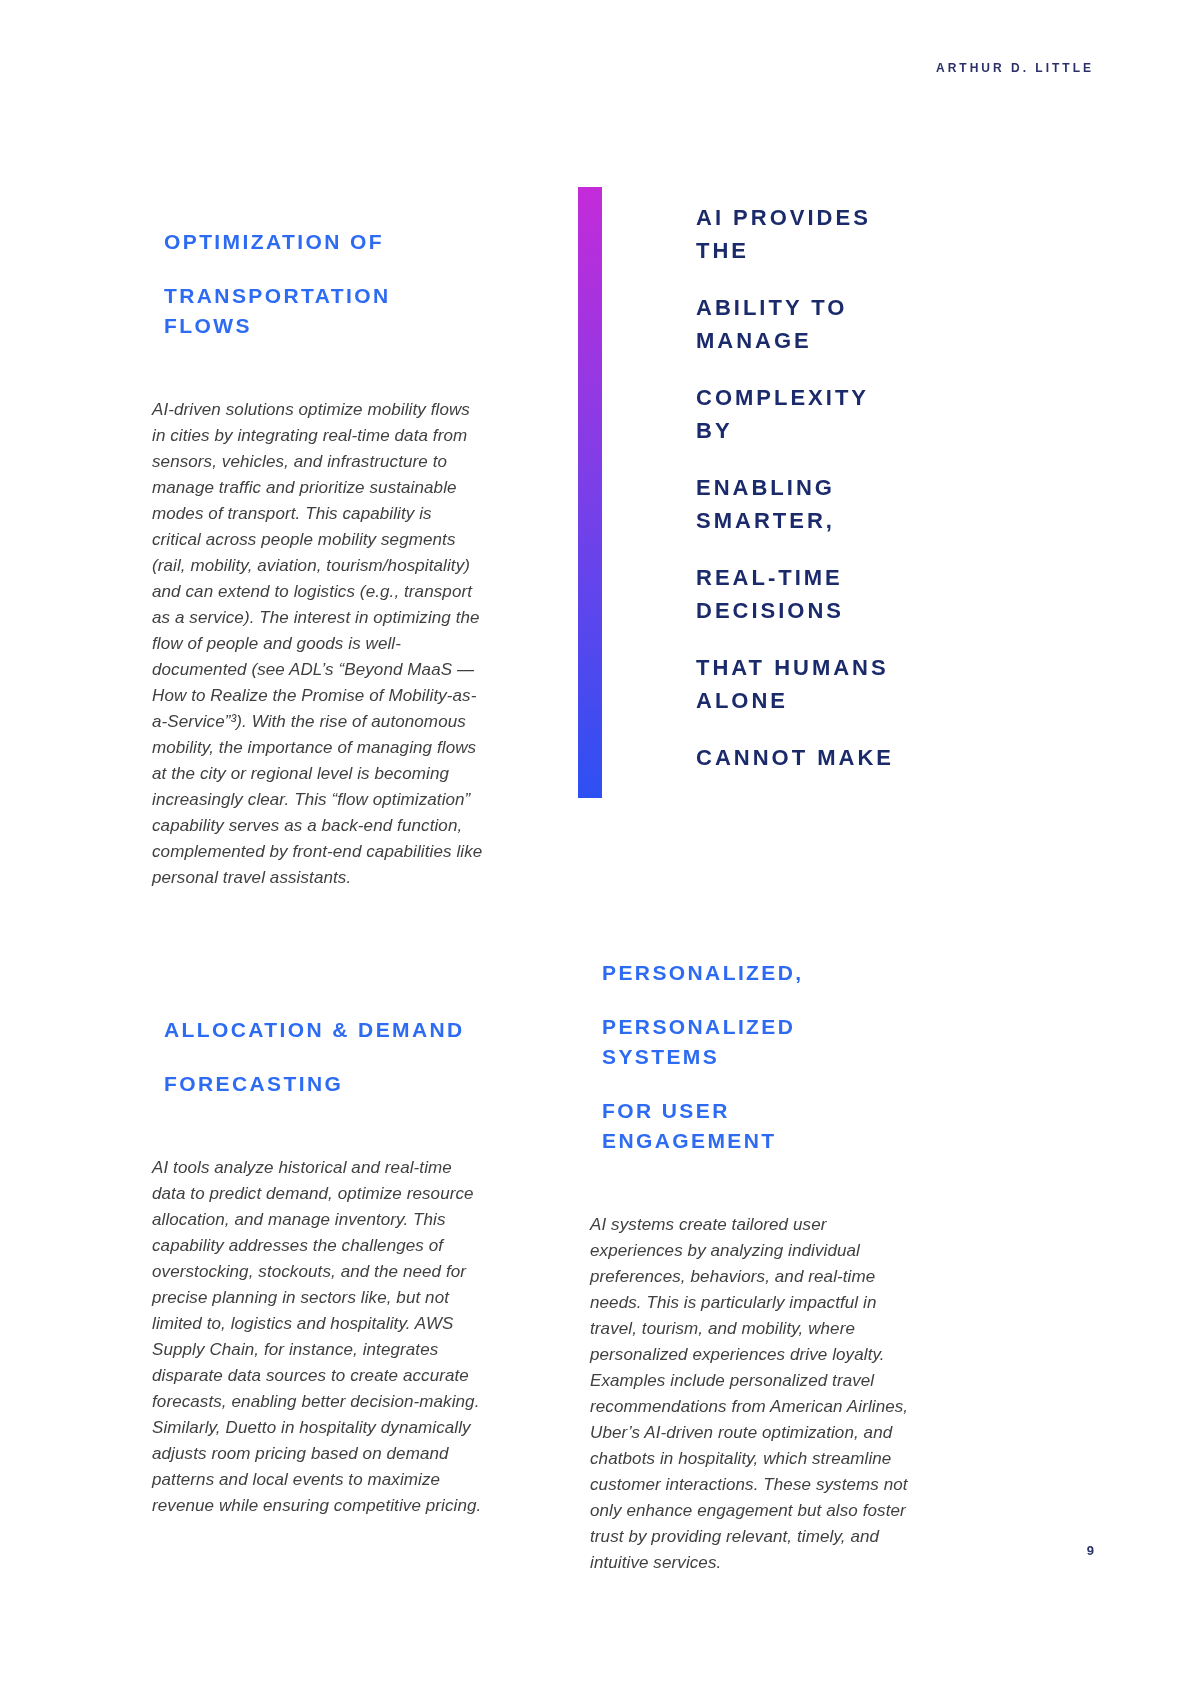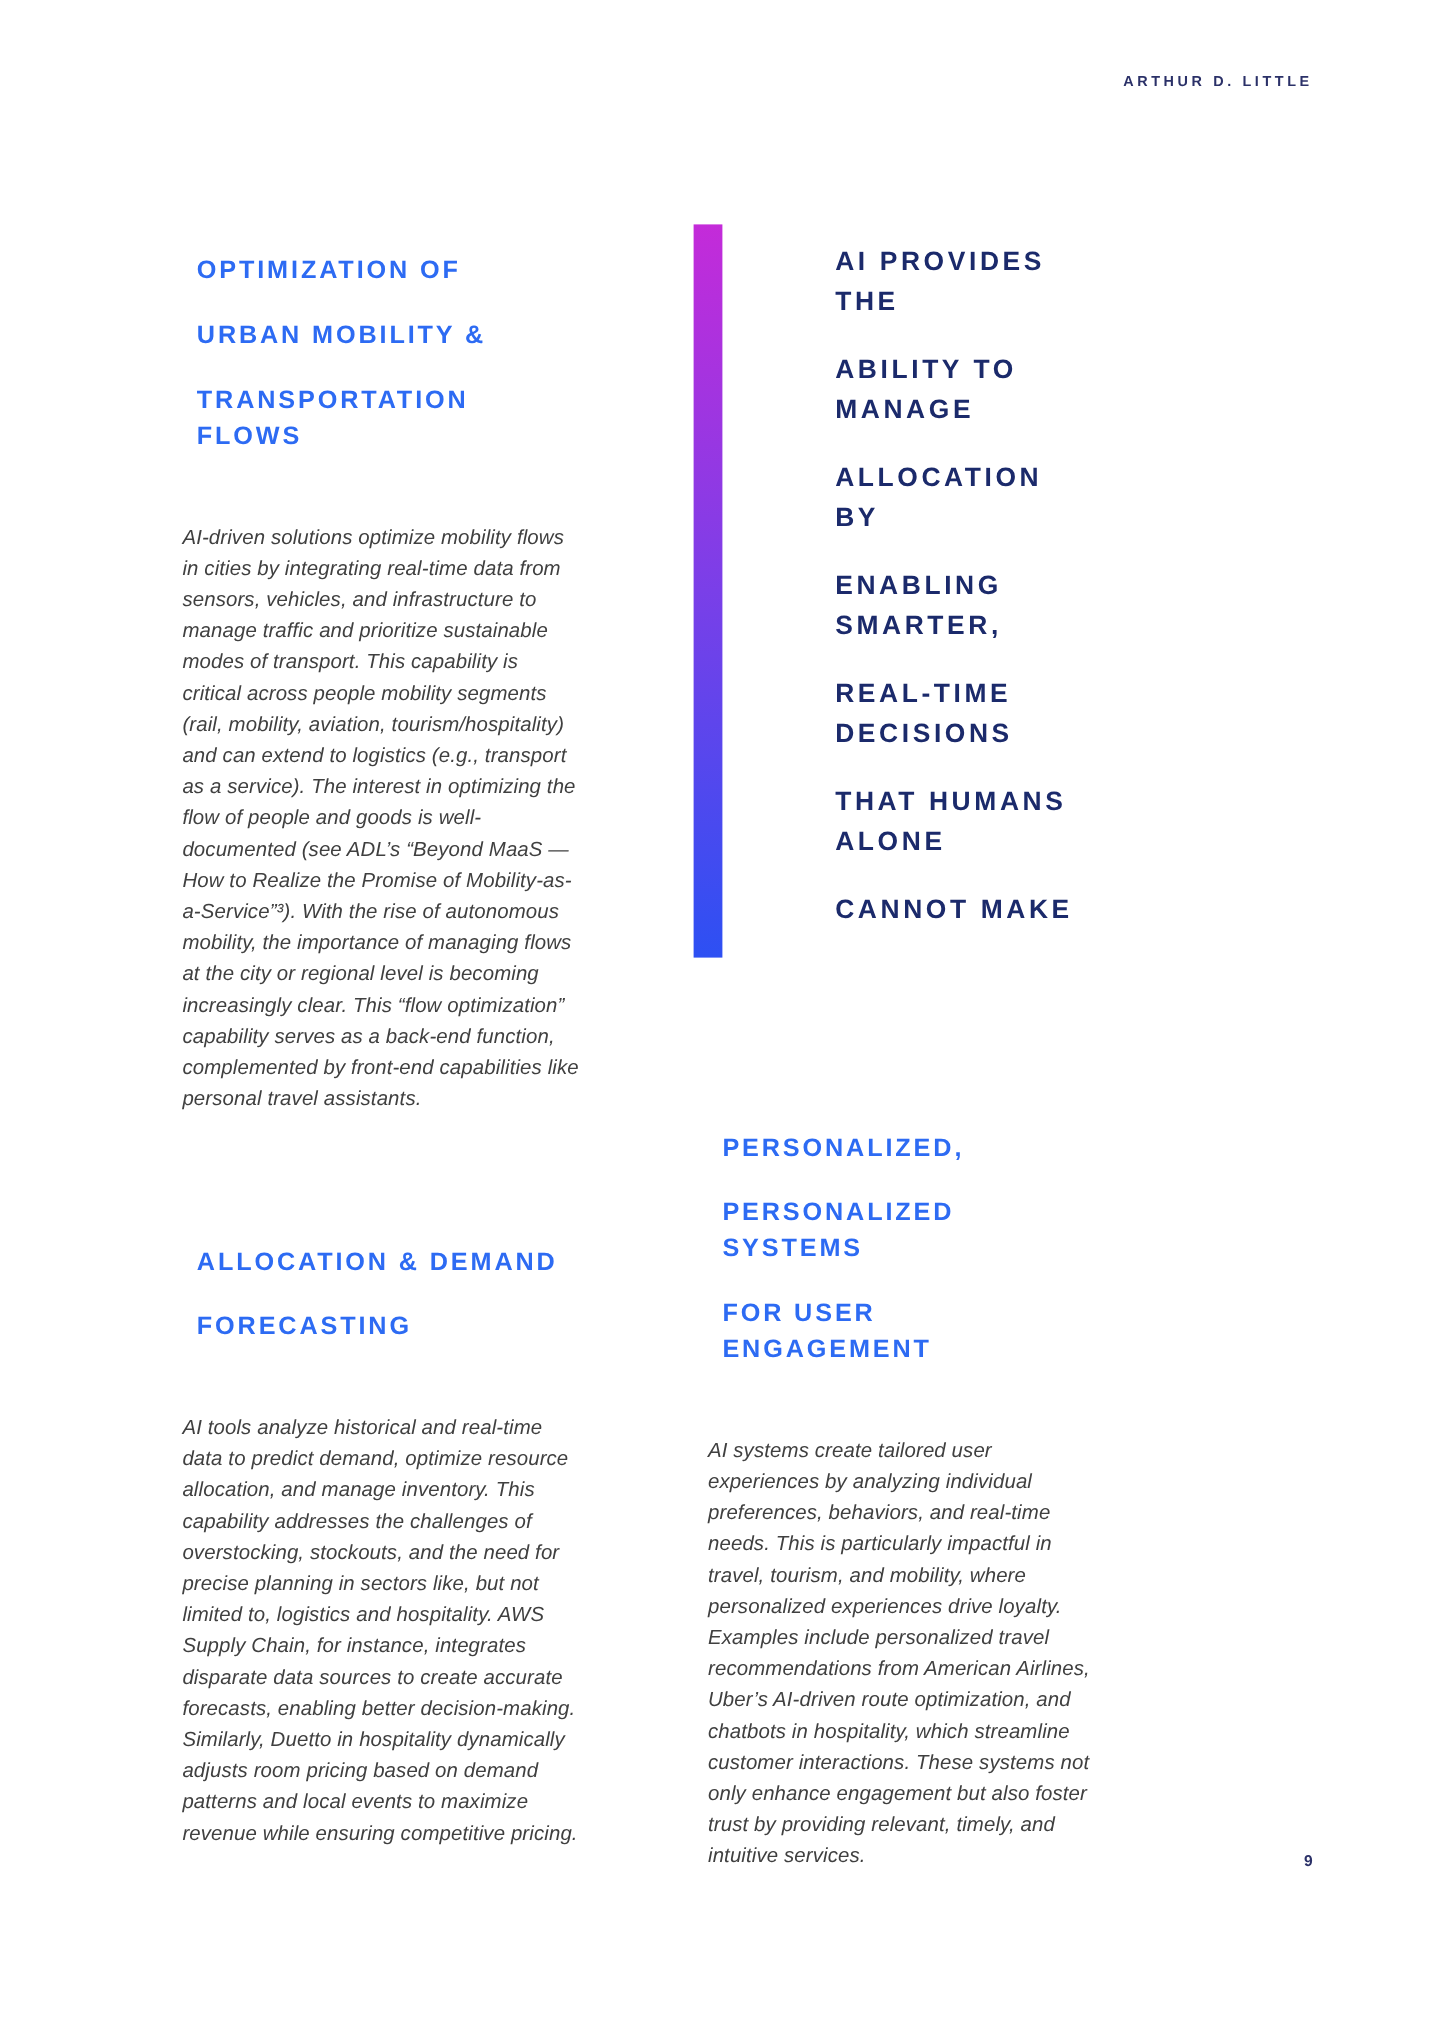--- a/index.html
+++ b/index.html
@@ -34,20 +34,21 @@
   }
 
   .col { width: 403px; }
 
   .section-heading {
     color: #2d6bf3;
     font-size: 21px;
     font-weight: 700;
     letter-spacing: 2.4px;
     line-height: 30px;
+    margin-top: 16px;
   }
   .section-heading .hline { display: block; }
 
   .body-text {
     margin-top: 20px;
     color: #404040;
     font-size: 17px;
     line-height: 26px;
     letter-spacing: 0.1px;
     font-style: italic;
@@ -90,21 +91,20 @@
 
   <div class="brand">ARTHUR D. LITTLE</div>
 
   <div class="columns">
 
     <section class="col">
 
       <div>
         <h2 class="section-heading">
           <span class="hline">OPTIMIZATION OF</span>
-          <span class="hline">URBAN MOBILITY &amp;</span>
           <span class="hline">TRANSPORTATION FLOWS</span>
         </h2>
         <p class="body-text">AI-driven solutions optimize mobility flows in cities by integrating real-time data from sensors, vehicles, and infrastructure to manage traffic and prioritize sustainable modes of transport. This capability is critical across people mobility segments (rail, mobility, aviation, tourism/hospitality) and can extend to logistics (e.g., transport as a service). The interest in optimizing the flow of people and goods is well-documented (see ADL’s “Beyond MaaS — How to Realize the Promise of Mobility-as-a-Service”³). With the rise of autonomous mobility, the importance of managing flows at the city or regional level is becoming increasingly clear. This “flow optimization” capability serves as a back-end function, complemented by front-end capabilities like personal travel assistants.</p>
       </div>
 
       <div class="section-gap">
         <h2 class="section-heading">
           <span class="hline">ALLOCATION &amp; DEMAND</span>
           <span class="hline">FORECASTING</span>
         </h2>
@@ -113,21 +113,21 @@
 
     </section>
 
     <section class="col">
 
       <figure class="pull-quote">
         <div class="quote-bar"></div>
         <blockquote class="quote-text">
           <span class="qline">AI PROVIDES THE</span>
           <span class="qline">ABILITY TO MANAGE</span>
-          <span class="qline">ALLOCATION BY</span>
+          <span class="qline">COMPLEXITY BY</span>
           <span class="qline">ENABLING SMARTER,</span>
           <span class="qline">REAL-TIME DECISIONS</span>
           <span class="qline">THAT HUMANS ALONE</span>
           <span class="qline">CANNOT MAKE</span>
         </blockquote>
       </figure>
 
       <div class="right-section">
         <h2 class="section-heading">
           <span class="hline">PERSONALIZED,</span>

